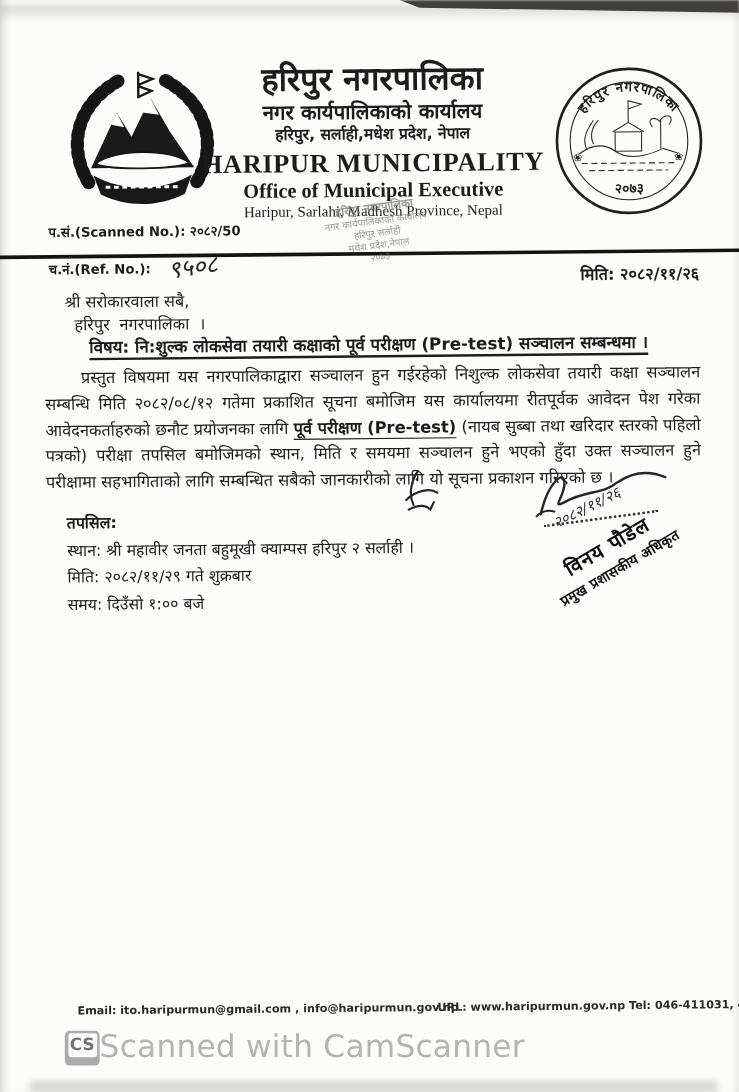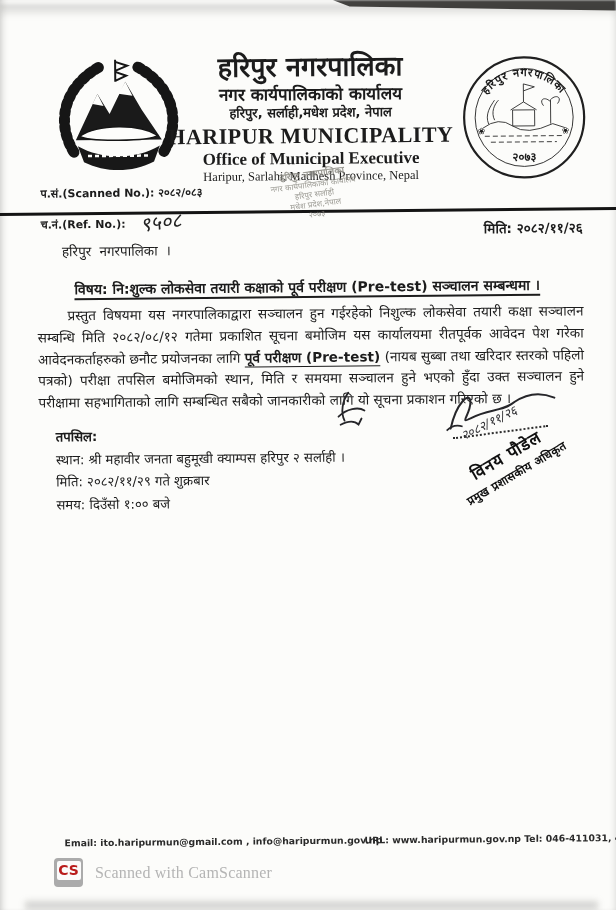--- a/index.html
+++ b/index.html
@@ -76,22 +76,22 @@
   .name-stamp .ds{font-size:11.5px;font-weight:bold;margin-top:2px;letter-spacing:.3px;}
 
   .footer-contact{position:absolute;left:0;right:0;top:835px;font-size:9.3px;color:#2a2a2a;font-weight:600;}
   .footer-contact .em{position:absolute;left:60px;white-space:nowrap;}
   .footer-contact .ut{position:absolute;left:360px;white-space:nowrap;}
 
   
   .cam{position:absolute;left:54px;top:858px;display:flex;align-items:center;z-index:7;}
   .cs-badge{width:29px;height:29px;border-radius:4px;background:#ababab;position:relative;overflow:hidden;flex:0 0 auto;}
   .cs-badge .inner{position:absolute;left:2.5px;top:2.5px;right:2.5px;bottom:7px;background:#fbfbfb;border-radius:2px;
-    display:flex;align-items:center;justify-content:center;font-size:14px;font-weight:bold;color:#b91c1c;}
-  .cam .txt{margin-left:12px;font-size:16px;color:#b4b4b4;letter-spacing:.2px;font-family:Liberation Serif, serif;}
+    display:flex;align-items:center;justify-content:center;font-size:14px;font-weight:bold;color:#737373;}
+  .cam .txt{font-size:26px;color:#b4b4b4;letter-spacing:.2px;}
 </style>
 </head>
 <body>
 
 <div class="page">
 
   <div class="smudge-top-light"></div>
   <div class="smudge-top-dark"></div>
   <div class="smudge-bottom"></div>
 
@@ -138,21 +138,21 @@
         <path d="M28,70 C24,60 30,52 34,46 M34,66 C30,58 34,50 38,46"></path>
       </g>
       <text x="17" y="80" font-size="9" fill="#1b1b1b">❀</text>
       <text x="101" y="80" font-size="9" fill="#1b1b1b">❀</text>
       <text x="63.5" y="107" text-anchor="middle" font-size="11.5" font-weight="bold" fill="#1b1b1b">२०७३</text>
     </svg>
 
     <div class="meta-left">
       <div class="row">
         <span>प.सं.(Scanned No.):</span>
-        <span>२०८२/०८३</span>
+        <span>२०८२/50</span>
       </div>
       <div class="row">
         <span>च.नं.(Ref. No.):</span>
         <span class="ref-hand">९५०८</span>
       </div>
     </div>
 
     <div class="faint-stamp">
       <div class="s1">हरिपुर नगरपालिका</div>
       <div class="s2">नगर कार्यपालिकाको कार्यालय</div>
@@ -162,20 +162,21 @@
     </div>
 
     <div class="rule"></div>
 
     <div class="date-line">
       <span>मिति:</span>
       <span>२०८२/११/२६</span>
     </div>
 
     <div class="recipient">
+      <div class="r1">श्री सरोकारवाला सबै,</div>
       <div class="r2">हरिपुर नगरपालिका ।</div>
     </div>
 
     <div class="subject">
       <span>विषय: नि:शुल्क लोकसेवा तयारी कक्षाको पूर्व परीक्षण (Pre-test) सञ्चालन सम्बन्धमा ।</span>
     </div>
 
     <p class="body-para"><span>प्रस्तुत विषयमा यस नगरपालिकाद्वारा सञ्चालन हुन गईरहेको निशुल्क लोकसेवा तयारी कक्षा सञ्चालन सम्बन्धि मिति २०८२/०८/१२ गतेमा प्रकाशित सूचना बमोजिम यस कार्यालयमा रीतपूर्वक आवेदन पेश गरेका आवेदनकर्ताहरुको छनौट प्रयोजनका लागि </span><span class="hl">पूर्व परीक्षण (Pre-test)</span><span> (नायब सुब्बा तथा खरिदार स्तरको पहिलो पत्रको) परीक्षा तपसिल बमोजिमको स्थान, मिति र समयमा सञ्चालन हुने भएको हुँदा उक्त सञ्चालन हुने परीक्षामा सहभागिताको लागि सम्बन्धित सबैको जानकारीको लागि यो सूचना प्रकाशन गरिएको छ ।</span></p>
 
     <svg class="initials" viewBox="0 0 42 44">

